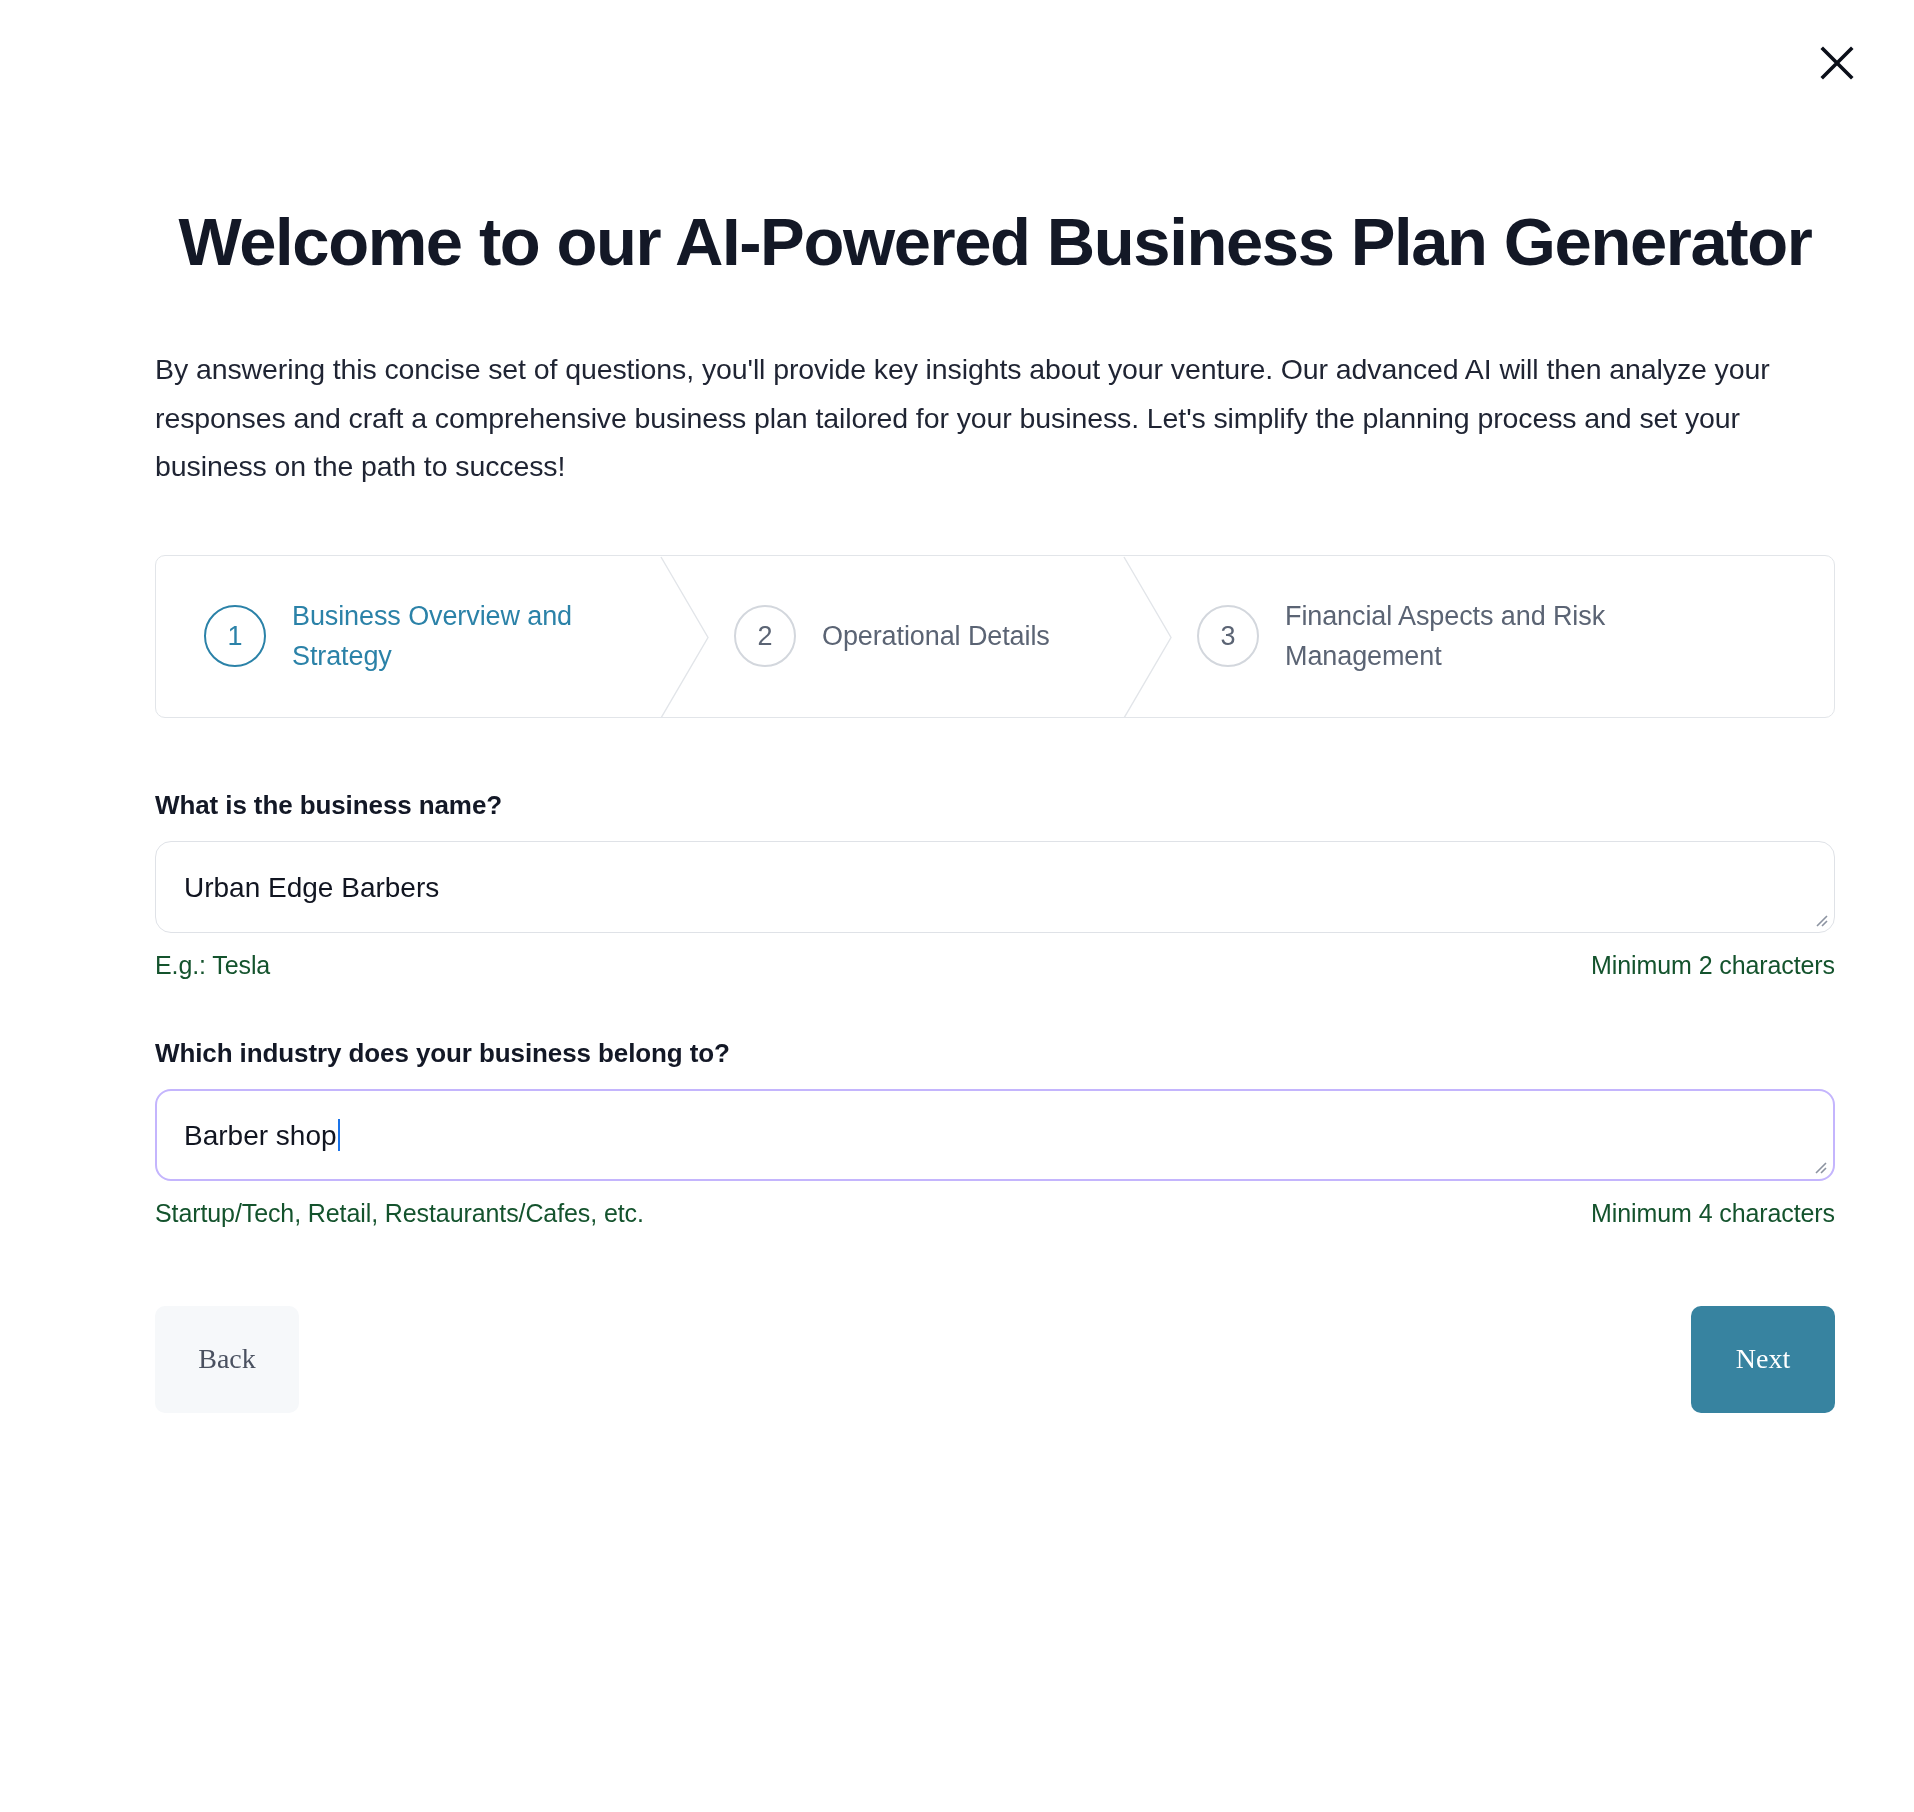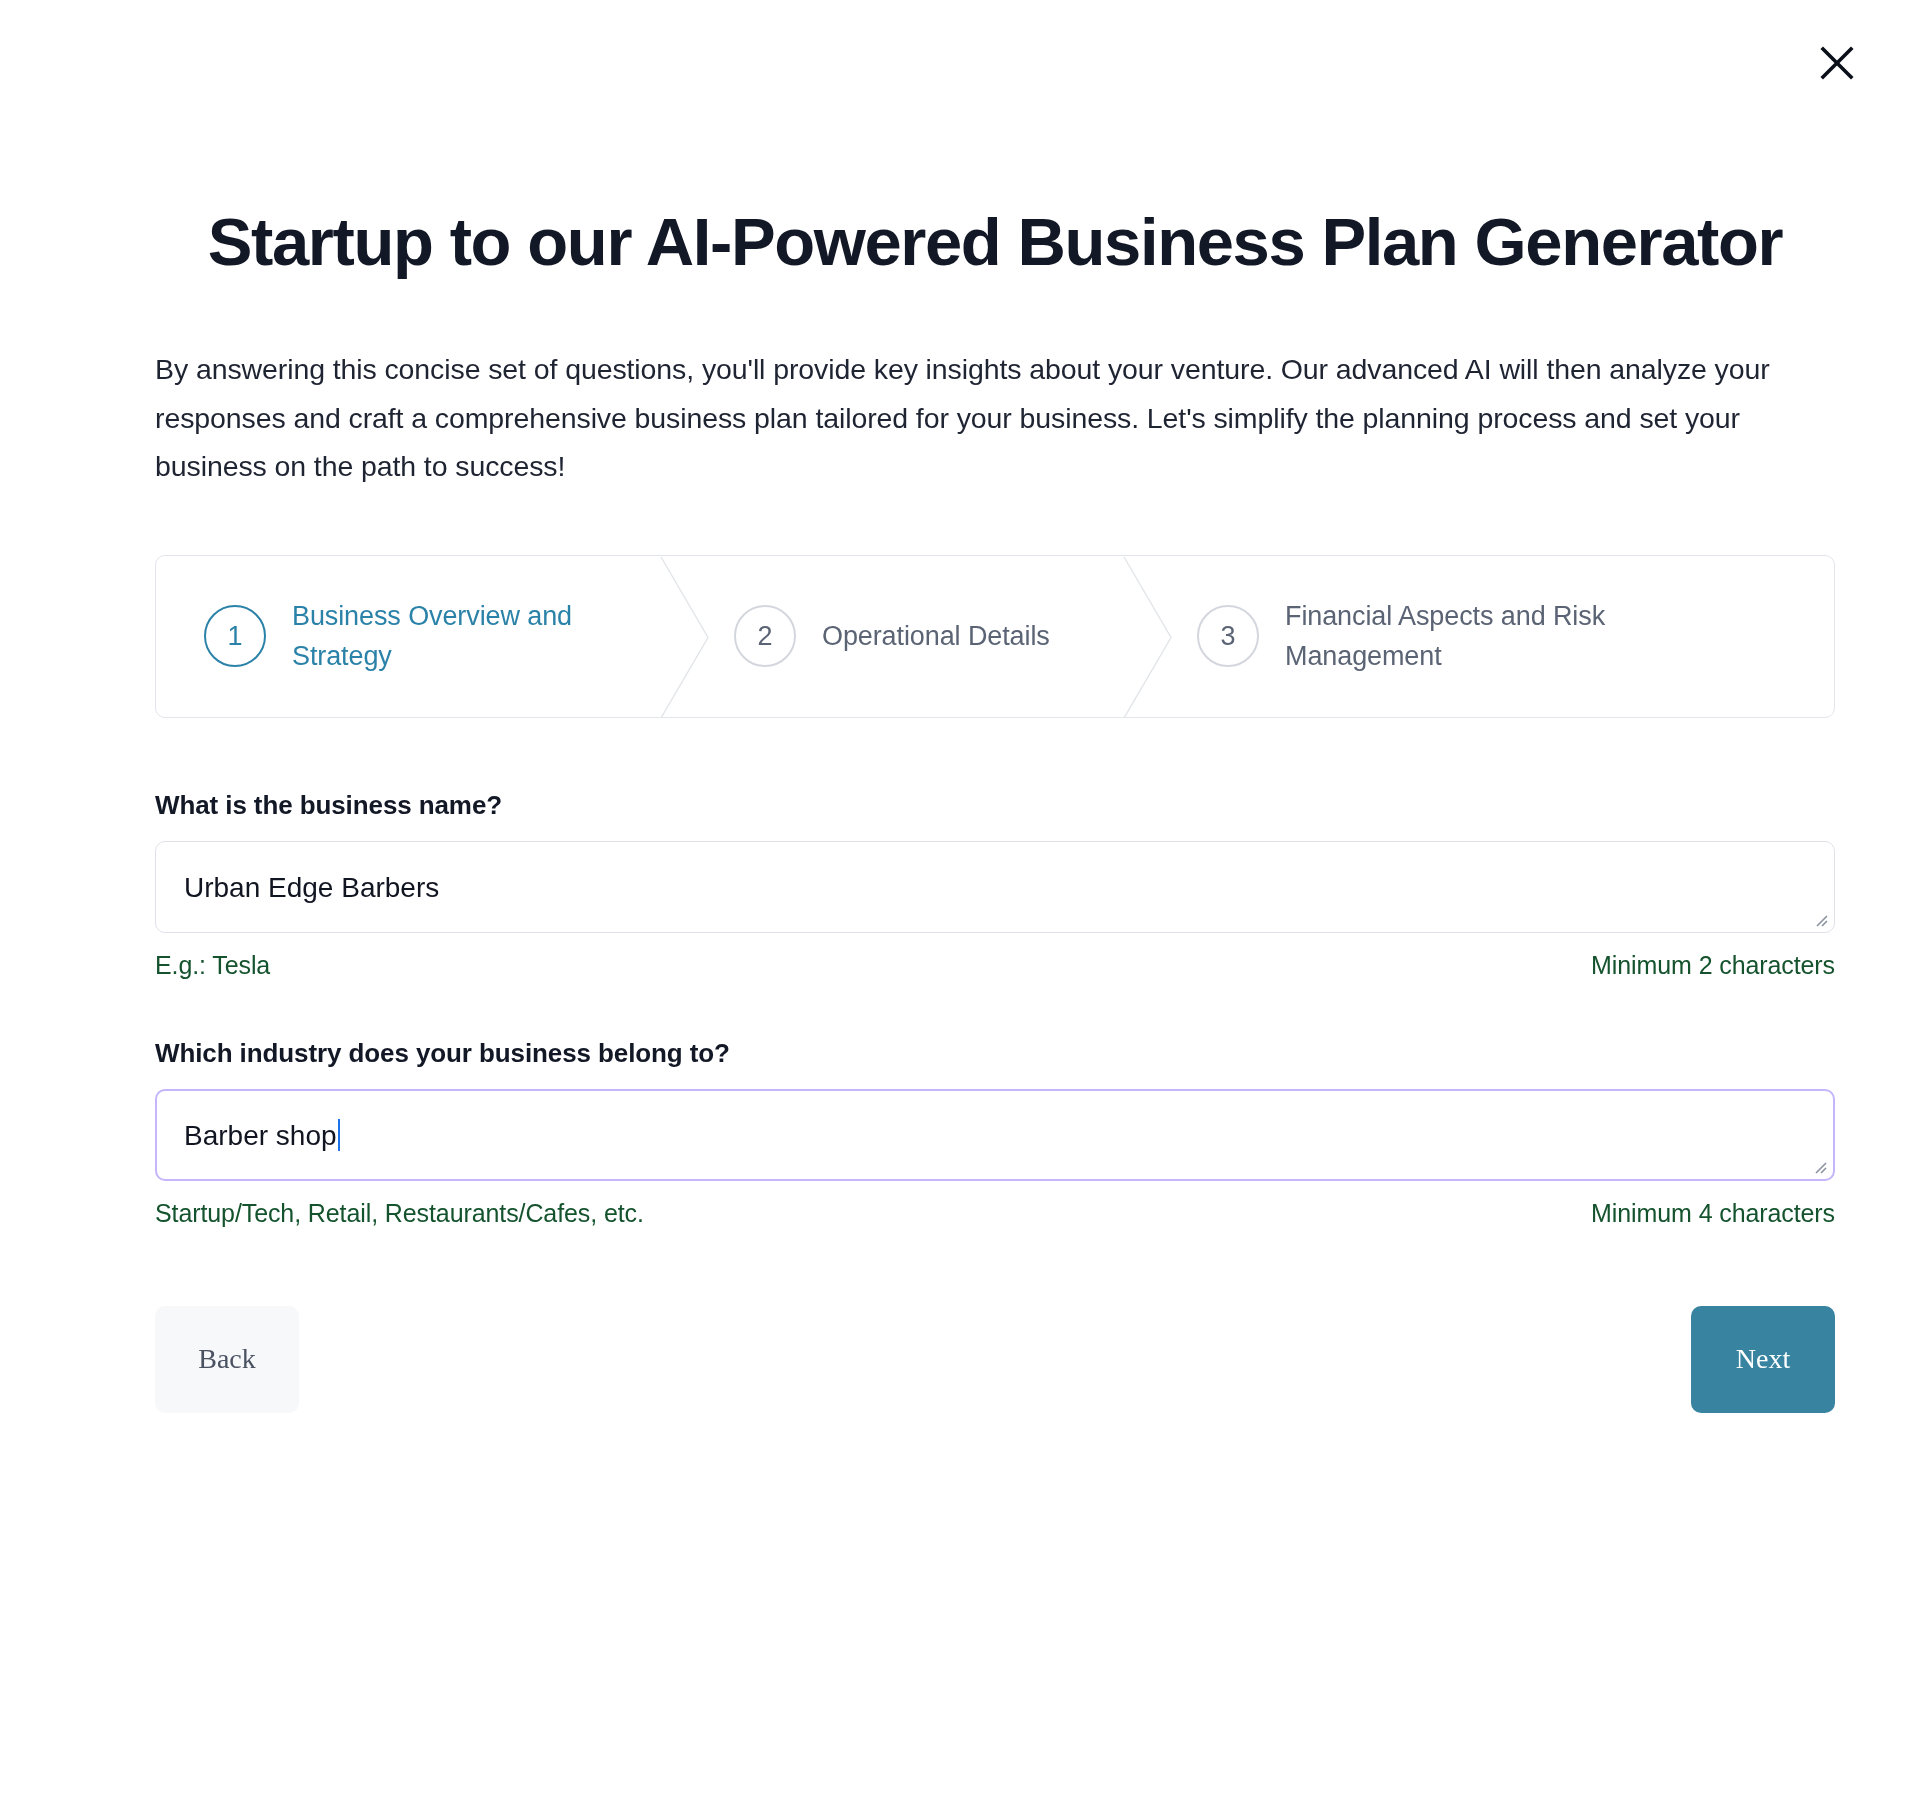--- a/index.html
+++ b/index.html
@@ -145,21 +145,21 @@
     font-weight: 700;
     color: #131826;
     letter-spacing: -0.1px;
   }
 
   .textarea-box {
     position: relative;
     margin-top: 20px;
     height: 92px;
     border: 1px solid #dfe2e7;
-    border-radius: 10px;
+    border-radius: 16px;
     background: #ffffff;
   }
   .textarea-box.focused {
     border: 2px solid #c4b5fd;
   }
   .textarea-value {
     position: absolute;
     left: 28px;
     top: 27px;
     font-size: 28px;
@@ -237,21 +237,21 @@
 
   <button class="close-btn" aria-label="close">
     <svg width="40" height="40" viewBox="0 0 40 40" fill="none">
       <path d="M6 6 L34 34 M34 6 L6 34" stroke="currentColor" stroke-width="3.6" stroke-linecap="square"></path>
     </svg>
   </button>
 
   <div class="content">
 
     <div class="title-wrap">
-      <h1 class="title">Startup to our AI-Powered Business Plan Generator</h1>
+      <h1 class="title">Welcome to our AI-Powered Business Plan Generator</h1>
     </div>
 
     <p class="intro">By answering this concise set of questions, you'll provide key insights about your venture. Our advanced AI will then analyze your responses and craft a comprehensive business plan tailored for your business. Let's simplify the planning process and set your business on the path to success!</p>
 
 
     <div class="stepper">
 
       <div class="step active">
         <div class="step-circle">1</div>
         <div class="step-label">Business Overview and Strategy</div>

